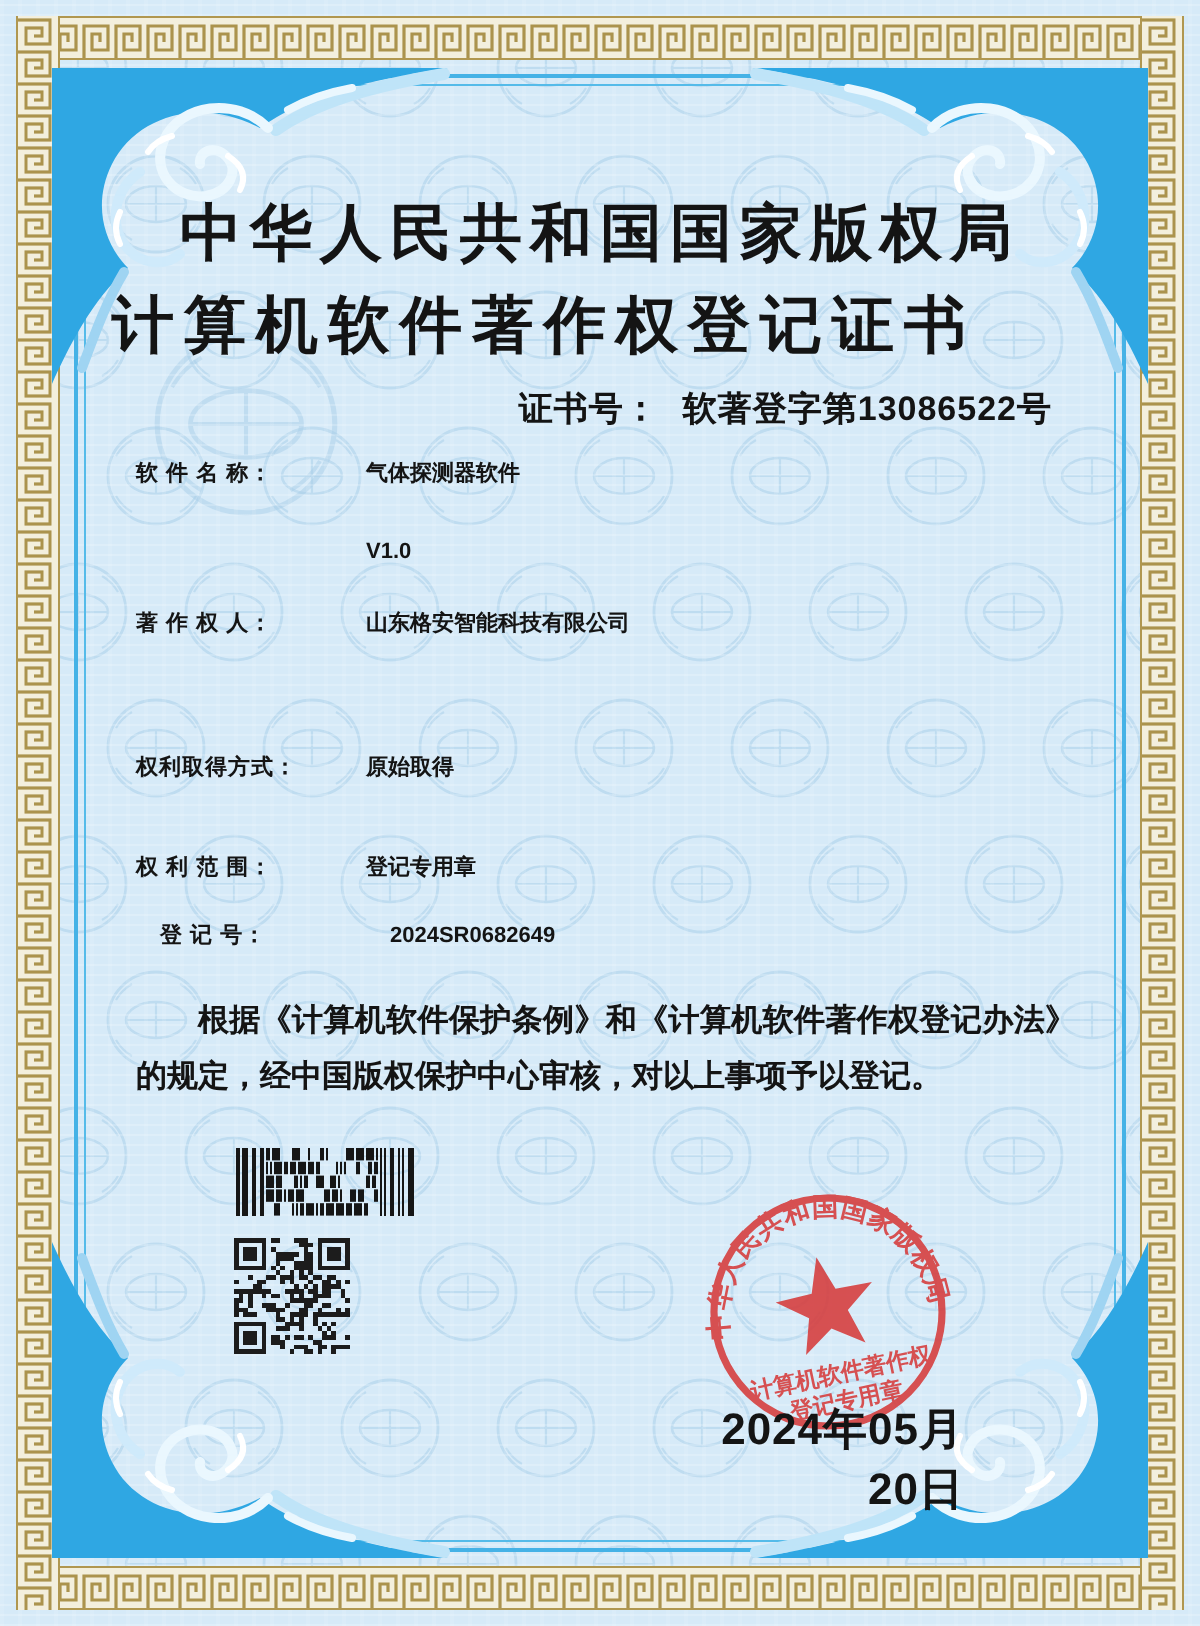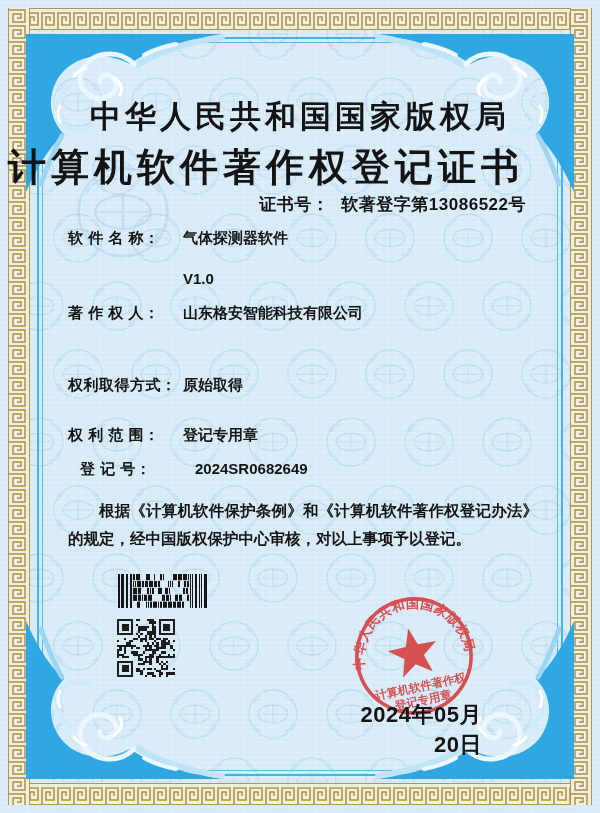--- a/index.html
+++ b/index.html
@@ -31,26 +31,26 @@
   
   .orn{width:200px;height:160px;z-index:3;pointer-events:none;}
   .orn-tl{left:26px;top:34px;}
   .orn-tr{right:26px;top:34px;transform:scaleX(-1);}
   .orn-bl{left:26px;bottom:34px;transform:scaleY(-1);}
   .orn-br{right:26px;bottom:34px;transform:scale(-1,-1);}
   
   .title1{left:0;top:96px;width:600px;text-align:center;
     font-family:"Liberation Serif","DejaVu Serif",serif;
     font-size:31px;font-weight:bold;letter-spacing:4px;z-index:5;}
-  .title2{left:0;top:142px;width:532px;text-align:center;
+  .title2{left:6px;top:142px;width:532px;text-align:center;
     font-family:"Liberation Serif","DejaVu Serif",serif;
-    font-size:38px;font-weight:bold;letter-spacing:5px;z-index:5;}
+    font-size:31px;font-weight:bold;letter-spacing:5px;z-index:5;}
   .certno{right:74px;top:193px;font-size:17px;font-weight:bold;z-index:5;letter-spacing:0.5px;}
   .certno .gap{display:inline-block;width:12px;}
-  .row{left:68px;z-index:5;font-size:15px;font-weight:bold;white-space:nowrap;}
+  .row{left:68px;z-index:5;font-size:11px;font-weight:bold;white-space:nowrap;}
   .row .lbl{display:inline-block;width:115px;letter-spacing:0.5px;}
   .r0{top:229px;} .rv{top:270px;} .r1{top:304px;} .r2{top:376px;} .r3{top:426px;} .r4{top:460px;margin-left:12px;}
   .para{left:68px;top:497px;width:470px;z-index:5;font-size:15.5px;font-weight:bold;
     line-height:28px;text-indent:2em;text-align:justify;}
   .barcode{left:118px;top:574px;width:90px;height:34px;z-index:5;}
   .qrcode{left:117px;top:619px;width:58px;height:58px;z-index:5;}
   .seal{left:343px;top:585px;width:142px;height:142px;z-index:6;opacity:.88;transform:rotate(-12deg);}
   .date{left:352px;top:700px;width:130px;text-align:right;font-size:22px;font-weight:bold;z-index:7;letter-spacing:0.5px;}
   .wm{left:0;top:0;z-index:0;}
 </style>

